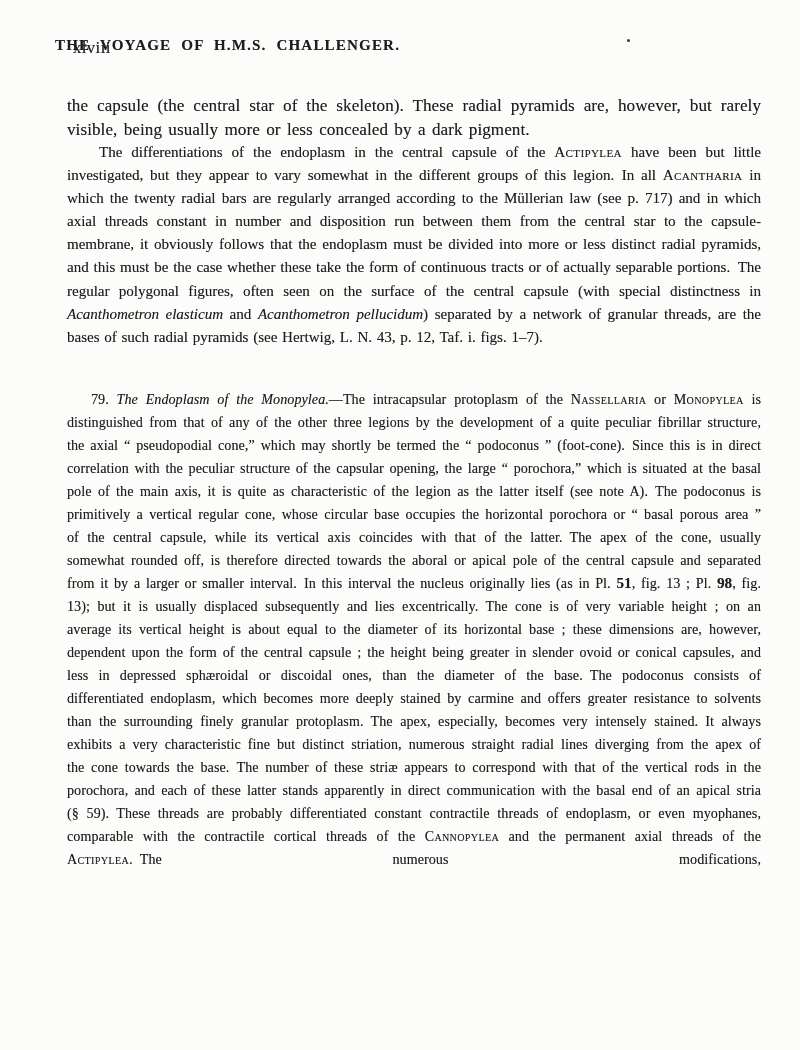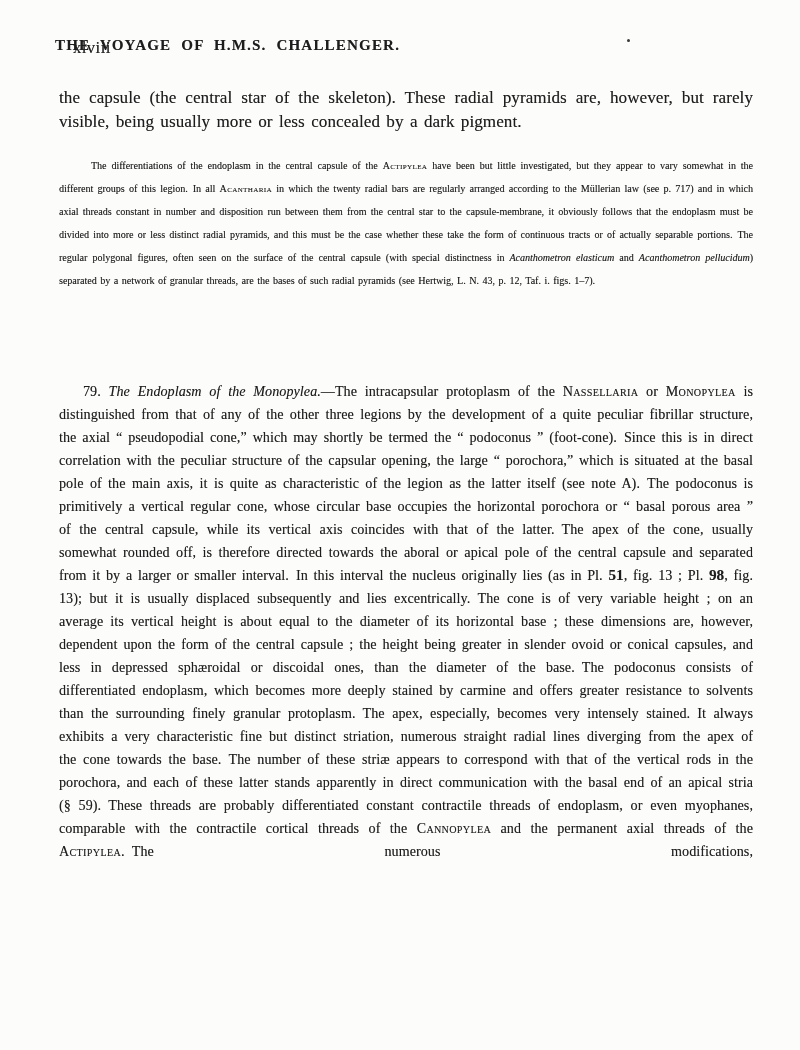--- a/index.html
+++ b/index.html
@@ -30,32 +30,32 @@
     font-size: 15px; font-weight: bold;
     letter-spacing: 1.2px; word-spacing: 5px;
   }
   .ink-speck {
     position: absolute; left: 572px; top: 2px;
     width: 3px; height: 3px;
     background: #3a3a3a; border-radius: 50%;
   }
   .para {
     position: absolute; left: 55px; width: 694px;
-    margin: 4px;
+    margin: 12px;
     text-align: justify;
     hyphens: none;
   }
   .p-cont {
     top: 82px;
     font-size: 17px; line-height: 23.6px;
     word-spacing: 2px; letter-spacing: 0.1px;
   }
   .p-small {
-    top: 150px;
-    font-size: 10px; line-height: 23.1px;
+    top: 129px;
+    font-size: 15px; line-height: 23.1px;
     word-spacing: 1px;
     text-indent: 32px;
   }
   .p-main {
     top: 376px;
     font-size: 14px; line-height: 23px;
     word-spacing: 2px; letter-spacing: 0.1px;
     text-indent: 24px;
     text-align-last: justify;
   }

